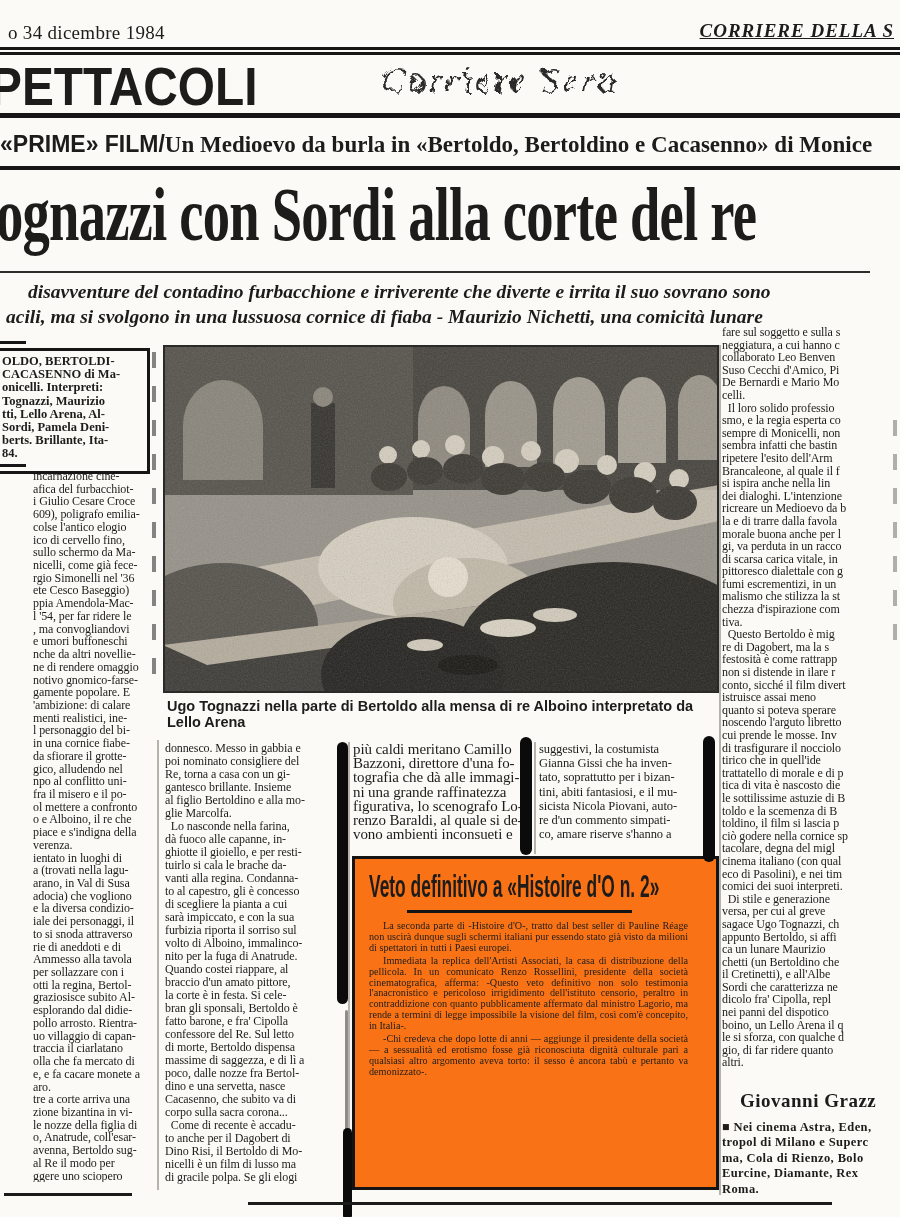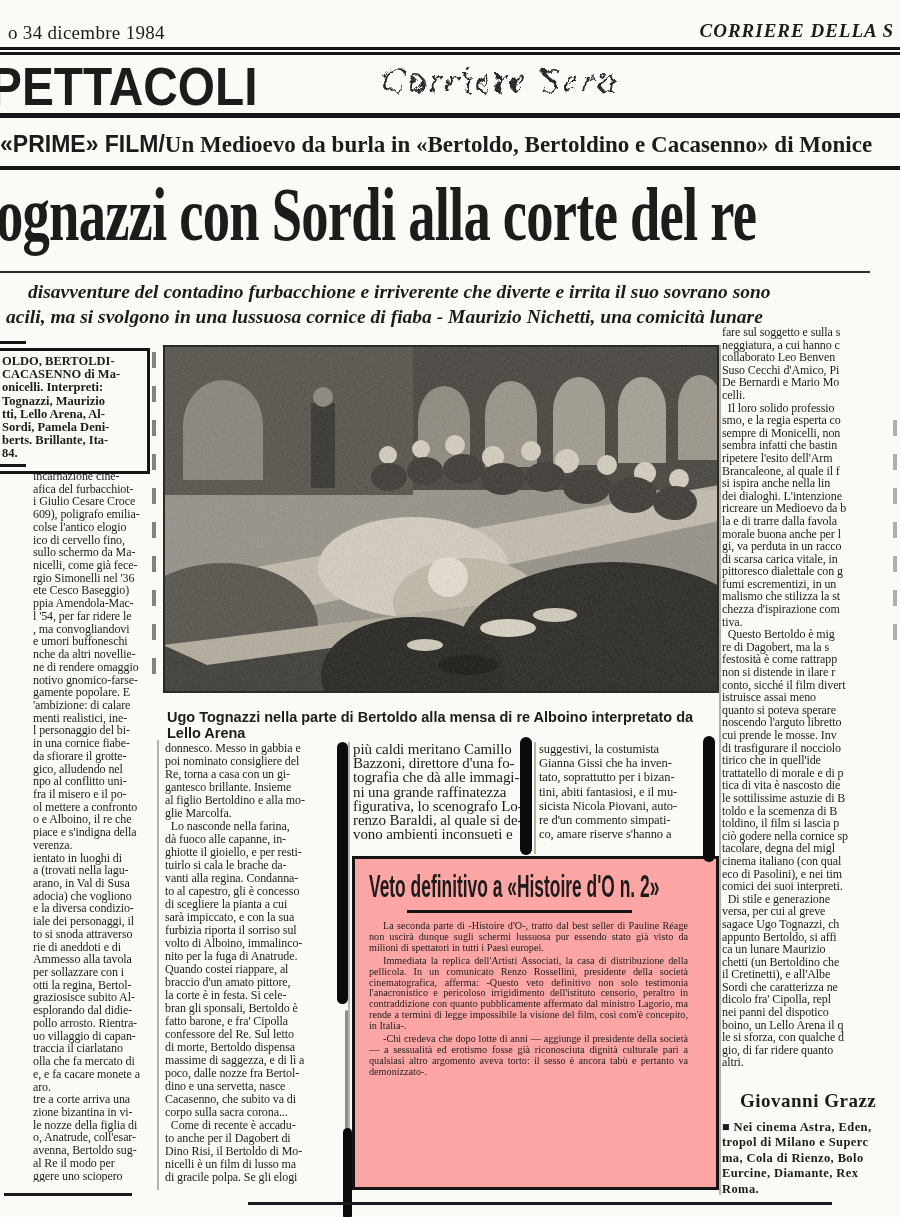--- a/index.html
+++ b/index.html
@@ -4,21 +4,21 @@
 <style>
   html,body{margin:0;padding:0;background:#e9e7e2;}
   .page{position:relative;width:900px;height:1217px;margin:0 auto;background:#fbfaf6;
         overflow:hidden;font-family:"Liberation Serif","DejaVu Serif",serif;color:#1d1c1a;}
   .abs{position:absolute;}
   .pre{white-space:pre;overflow:hidden;}
   .rule{background:#161616;}
 
   
   .date{left:8px;top:22px;font-size:19px;letter-spacing:.3px;}
-  .masthead{right:6px;top:20px;font-size:19px;font-weight:bold;font-style:italic;letter-spacing:1px;}
+  .masthead{right:6px;top:20px;font-size:19px;font-weight:bold;font-style:italic;letter-spacing:1px;text-decoration:underline;}
   .rule-a{left:0;top:47px;width:900px;height:2.5px;}
   .rule-b{left:0;top:52px;width:900px;height:2.5px;}
   .section-title{left:-10px;top:56px;font-family:"Liberation Sans","DejaVu Sans",sans-serif;
       font-weight:bold;font-size:52px;letter-spacing:0px;transform:scale(.92,1.02);transform-origin:left top;}
   .hand{left:368px;top:48px;}
   .rule-c{left:0;top:113px;width:900px;height:5px;}
 
   
   .kicker{left:0px;top:131px;width:900px;font-size:23px;white-space:nowrap;}
   .kicker b{font-family:"Liberation Sans","DejaVu Sans",sans-serif;font-weight:bold;}
@@ -36,30 +36,30 @@
 
   
   .dash{width:26px;height:3px;background:#161616;}
   .credits{left:0;top:348px;width:150px;height:126px;border:3px solid #161616;border-left:none;
      padding:4px 2px 4px 2px;font-weight:bold;font-size:12.5px;line-height:13.2px;box-sizing:border-box;}
   .leftcol{left:0;top:470px;width:154px;font-size:12px;line-height:12.72px;letter-spacing:-.1px;padding-left:33px;}
 
   
   .photo{left:163px;top:345px;width:556px;height:348px;}
   .caption{left:167px;top:698px;width:560px;font-family:"Liberation Sans","DejaVu Sans",sans-serif;
-     font-weight:bold;font-size:14.5px;margin-top:11px;}
+     font-weight:bold;font-size:14.5px;}
 
   
   .col1{left:165px;top:742px;width:183px;font-size:12px;line-height:13px;letter-spacing:-.1px;}
   .col2{left:353px;top:742px;width:180px;font-size:15px;line-height:14.2px;letter-spacing:-.1px;}
   .col3{left:539px;top:742px;width:180px;font-size:12.5px;line-height:14.2px;letter-spacing:-.1px;}
 
   
   .vbox{left:352px;top:856px;width:367px;height:334px;border:3px solid #141414;box-sizing:border-box;
-        padding:10px 28px 0 14px;background:#fca5a5;}
+        padding:10px 28px 0 14px;background:#f97316;}
   .vtitle{font-family:"Liberation Sans","DejaVu Sans",sans-serif;font-weight:bold;font-size:30px;
         white-space:nowrap;transform:scale(.58,1.05);transform-origin:left top;}
   .vtitle-rule{width:225px;height:3px;background:#141414;margin:7px 0 8px 38px;}
   .vbody p{margin:0 0 2px 0;font-size:10.2px;line-height:10.9px;text-align:justify;text-indent:14px;}
 
   
   .rightcol{left:722px;top:326px;width:142px;font-size:12px;line-height:12.6px;letter-spacing:-.1px;}
   .byline{left:740px;top:1090px;font-size:19px;font-weight:bold;letter-spacing:.5px;white-space:nowrap;}
   .cinema{left:722px;top:1120px;width:180px;font-size:12.5px;line-height:15.4px;font-weight:bold;letter-spacing:.4px;}
 
@@ -274,21 +274,21 @@
 tato, soprattutto per i bizan-
 tini, abiti fantasiosi, e il mu-
 sicista Nicola Piovani, auto-
 re d'un commento simpati-
 co, amare riserve s'hanno a</div>
 
   <div class="abs vbox">
     <div class="vtitle">Veto definitivo a «Histoire d'O n. 2»</div>
     <div class="vtitle-rule"></div>
     <div class="vbody">
-      <p>La seconda parte di -Histoire d'O-, tratto dal best seller di Pauline Réage non uscirà dunque sugli schermi lussuosa pur essendo stato già visto da milioni di spettatori in tutti i Paesi europei.</p>
+      <p>La seconda parte di -Histoire d'O-, tratto dal best seller di Pauline Réage non uscirà dunque sugli schermi italiani pur essendo stato già visto da milioni di spettatori in tutti i Paesi europei.</p>
       <p>Immediata la replica dell'Artisti Associati, la casa di distribuzione della pellicola. In un comunicato Renzo Rossellini, presidente della società cinematografica, afferma: -Questo veto definitivo non solo testimonia l'anacronistico e pericoloso irrigidimento dell'istituto censorio, peraltro in contraddizione con quanto pubblicamente affermato dal ministro Lagorio, ma rende a termini di legge impossibile la visione del film, così com'è concepito, in Italia-.</p>
       <p>-Chi credeva che dopo lotte di anni — aggiunge il presidente della società — a sessualità ed erotismo fosse già riconosciuta dignità culturale pari a qualsiasi altro argomento aveva torto: il sesso è ancora tabù e pertanto va demonizzato-.</p>
     </div>
   </div>
 
   <div class="abs rightcol pre">fare sul soggetto e sulla s
 neggiatura, a cui hanno c
 collaborato Leo Benven
 Suso Cecchi d'Amico, Pi
 De Bernardi e Mario Mo

